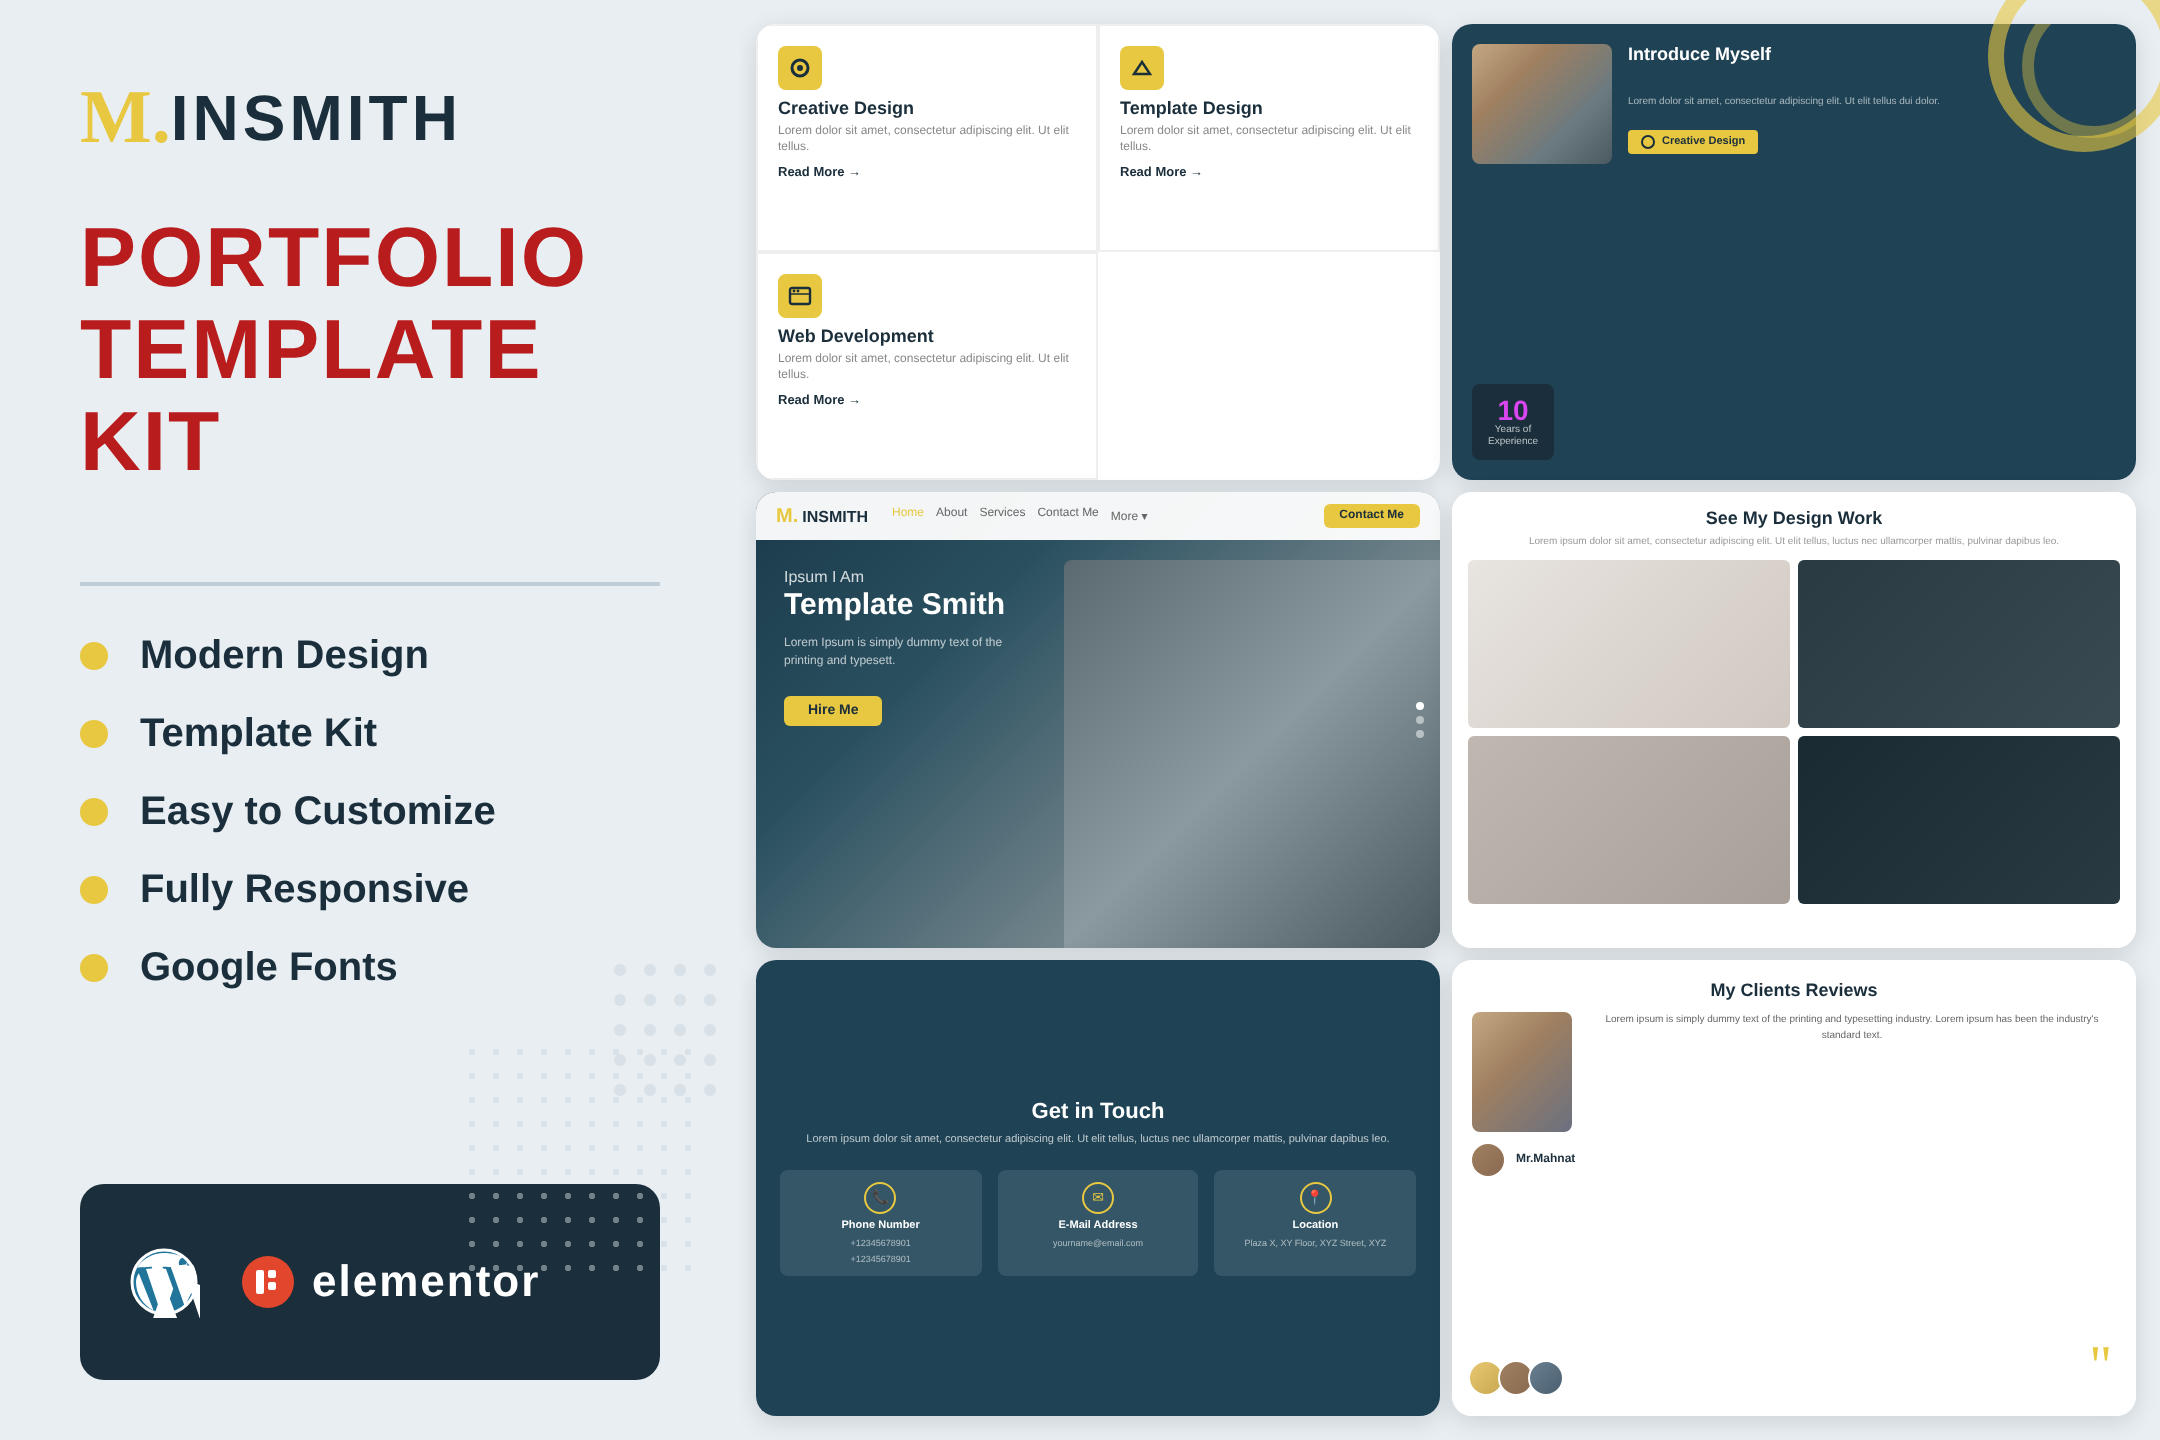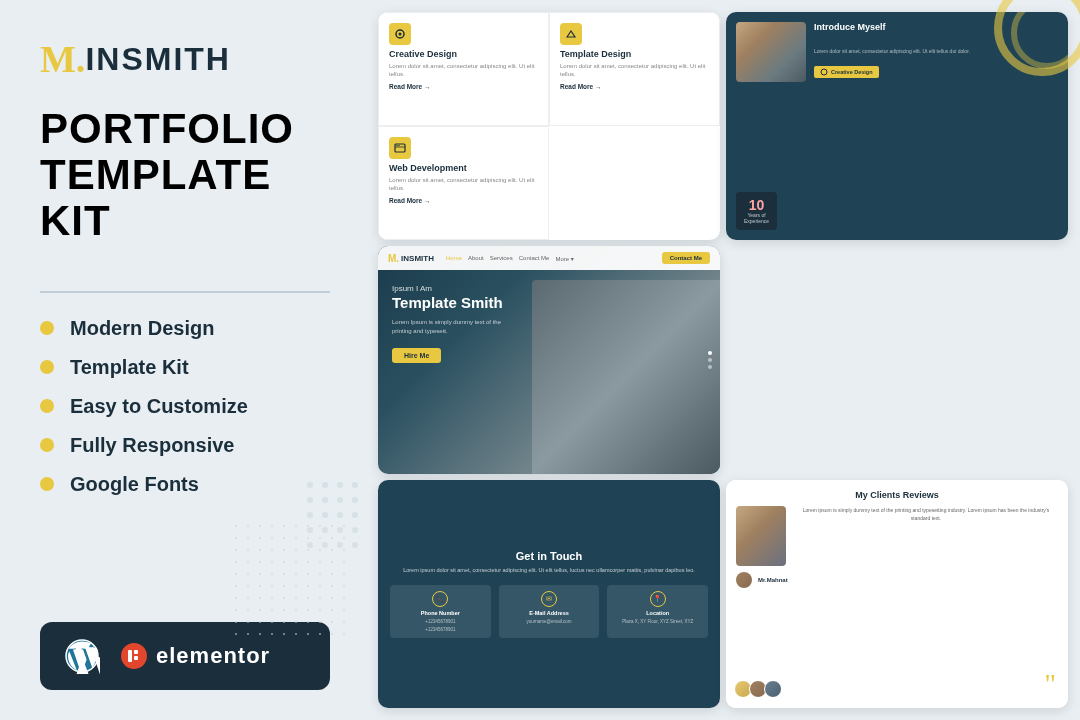--- a/index.html
+++ b/index.html
@@ -66,21 +66,21 @@
       text-transform: uppercase;
     }
 
     .title-block {
       margin-bottom: 28px;
     }
 
     .main-title {
       font-size: 42px;
       font-weight: 900;
-      color: #000000;
+      color: #b91c1c;
       line-height: 1.1;
       text-transform: uppercase;
       letter-spacing: 1px;
     }
 
     .divider {
       width: 100%;
       height: 2px;
       background: #c0cdd6;
       margin: 18px 0 24px 0;
@@ -108,21 +108,21 @@
       margin-right: 16px;
       flex-shrink: 0;
     }
 
     .bottom-badges {
       margin-top: auto;
       display: flex;
       align-items: center;
       background: #1a2e3b;
       border-radius: 12px;
-      padding: 16px 24px;
+      padding: 31px 24px;
       gap: 20px;
     }
 
     .wp-badge {
       display: flex;
       align-items: center;
       gap: 8px;
     }
 
     .wp-icon {
@@ -503,21 +503,21 @@
       border-radius: 4px;
       position: absolute;
       bottom: 10px;
       left: 10px;
       text-align: center;
     }
 
     .years-num {
       font-size: 14px;
       font-weight: 900;
-      color: #fca5a5;
+      color: #d946ef;
       line-height: 1;
     }
 
     .years-label {
       font-size: 5px;
       color: rgba(255,255,255,0.7);
       line-height: 1.2;
     }
 
     
@@ -900,20 +900,32 @@
           </div>
         </div>
         <div style="clear:both;"></div>
         <div class="years-box">
           <div class="years-num">10</div>
           <div class="years-label">Years of<br>Experience</div>
         </div>
       </div>
     </div>
 
+    <div class="preview-card card-portfolio">
+      <div class="portfolio-card-inner">
+        <div class="portfolio-title">See My Design Work</div>
+        <div class="portfolio-desc">Lorem ipsum dolor sit amet, consectetur adipiscing elit. Ut elit tellus, luctus nec ullamcorper mattis, pulvinar dapibus leo.</div>
+        <div class="portfolio-grid">
+          <div class="portfolio-item"></div>
+          <div class="portfolio-item"></div>
+          <div class="portfolio-item"></div>
+          <div class="portfolio-item"></div>
+        </div>
+      </div>
+    </div>
 
     <div class="preview-card card-reviews">
       <div class="reviews-card-inner">
         <div class="reviews-title">My Clients Reviews</div>
         <div style="overflow:hidden;">
           <div class="reviewer-photo">
             <div class="reviewer-photo-inner"></div>
           </div>
           <div class="review-text">Lorem ipsum is simply dummy text of the printing and typesetting industry. Lorem ipsum has been the industry's standard text.</div>
         </div>

